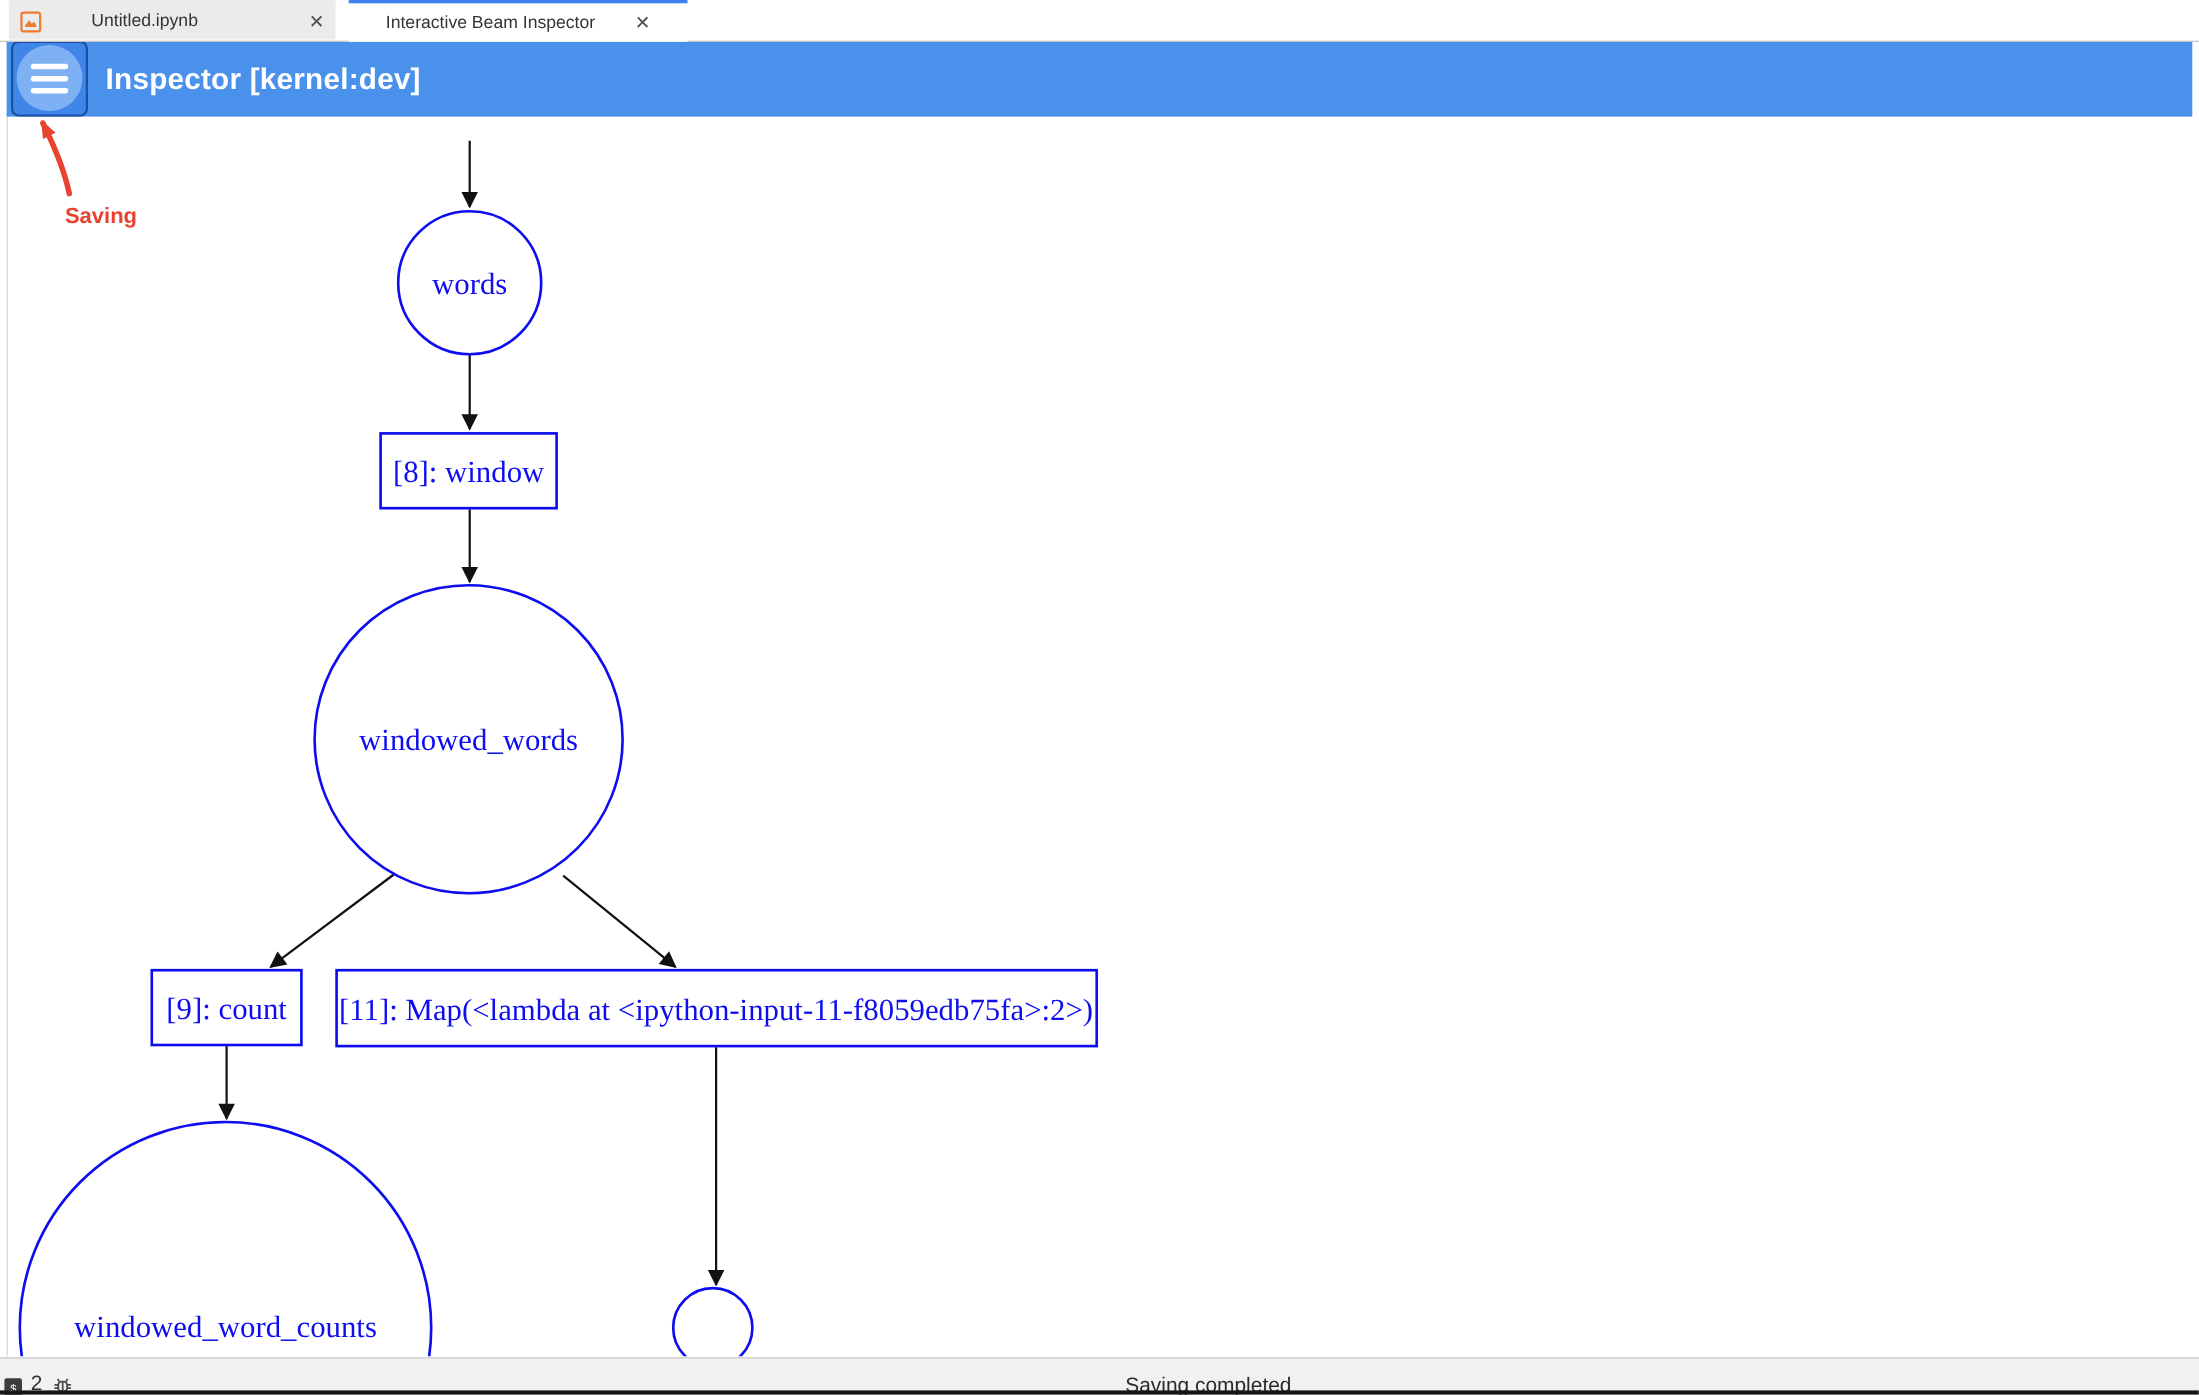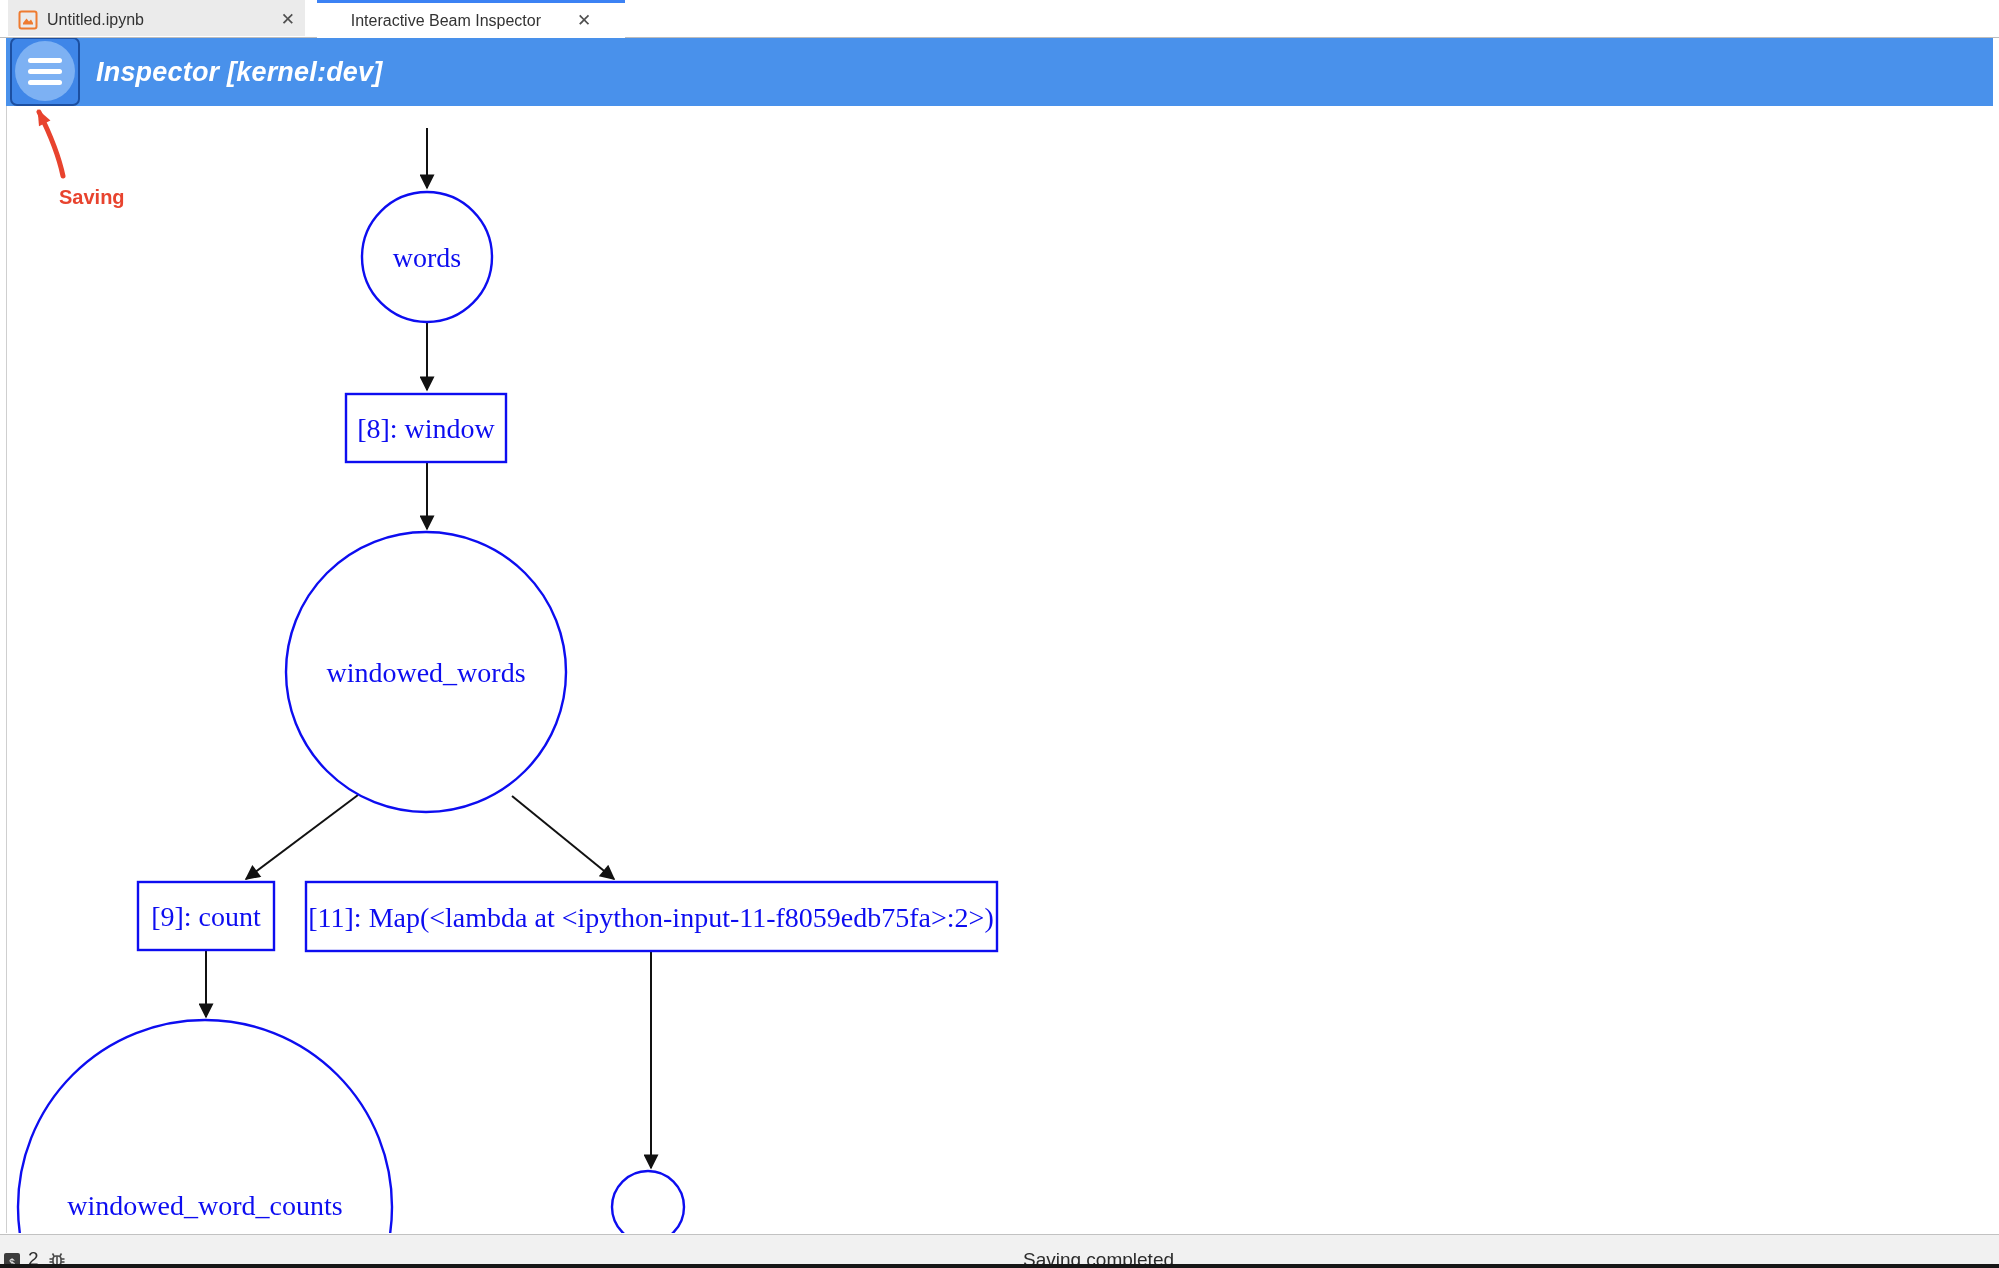--- a/index.html
+++ b/index.html
@@ -15,41 +15,42 @@
     position:absolute;left:0;top:0;width:1999px;height:37px;
     background:#ffffff;border-bottom:1px solid #bdbdbd;z-index:30;
   }
   .tab{
     position:absolute;top:0;height:36px;display:flex;align-items:center;
     box-sizing:border-box;cursor:pointer;
   }
   .tab-inactive{
     left:8px;width:297px;background:#ebebeb;border-top:3px solid #ebebeb;
     padding:0 10px;
+    gap:36px;
   }
   .tab-active{
     left:317px;width:308px;background:#ffffff;height:38px;
     border-top:3px solid var(--active-tab-accent,#3c82f4);
     justify-content:center;padding:0 8px;z-index:31;gap:28px;
   }
   .tab-label{
     font-size:16px;color:#333333;white-space:nowrap;overflow:hidden;
     flex:0 1 auto;
   }
   .tab-inactive .tab-label{flex:1 1 auto;margin-left:9px;}
   .tab-close{
     font-size:17px;color:#4f4f4f;margin-left:8px;line-height:1;
     font-weight:400;
   }
   .nbicon{width:20px;height:20px;flex:0 0 auto;}
 
   
   .header{
     position:absolute;left:6px;top:37px;width:1987px;height:69px;
-    background:var(--header-blue,#4991eb);z-index:20;font-style:italic;
+    background:var(--header-blue,#4991eb);z-index:20;
   }
   .menu-btn{
     position:absolute;left:4px;top:0px;width:70px;height:69px;
     box-sizing:border-box;border:2px solid #1c4fa1;border-radius:7px;
     background:#3f86e8;padding:0;cursor:pointer;
   }
   .menu-circle{
     position:absolute;left:3px;top:2px;width:60px;height:60px;border-radius:50%;
     background:#7db1f3;display:flex;flex-direction:column;
     align-items:center;justify-content:center;gap:6px;

